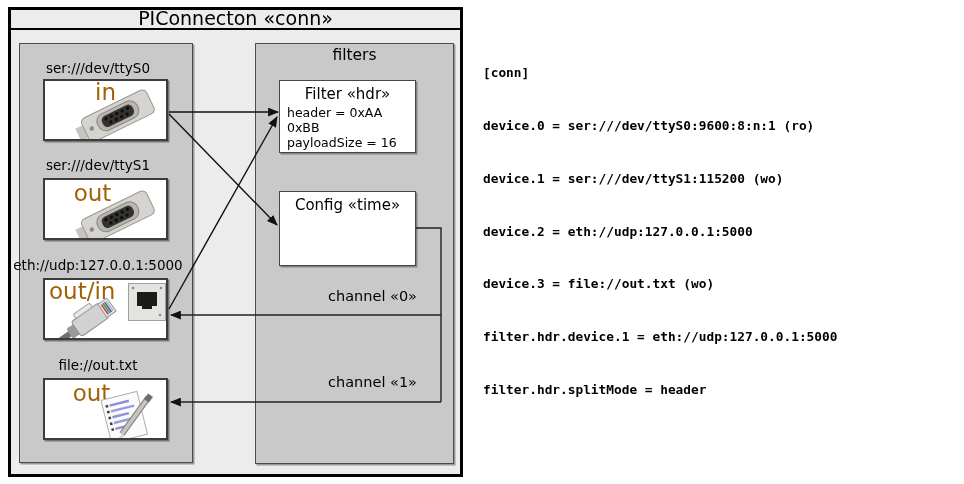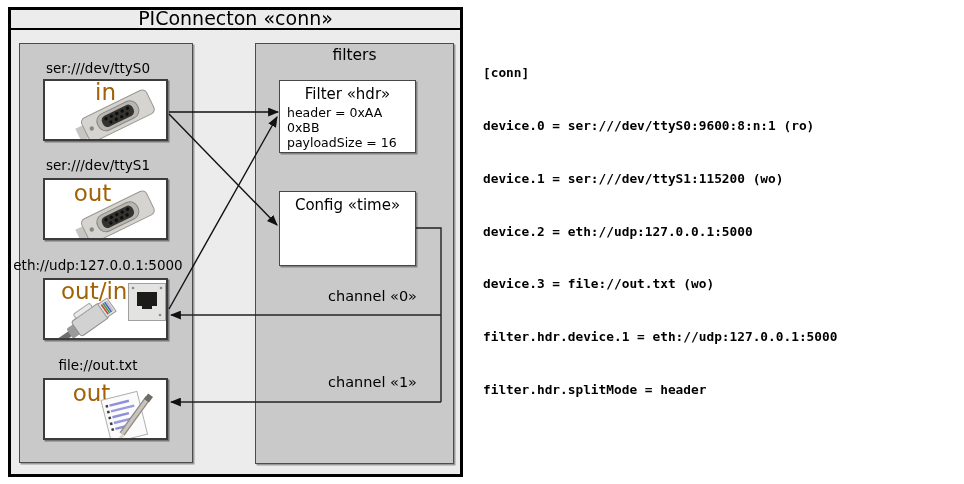--- a/index.html
+++ b/index.html
@@ -136,21 +136,21 @@
           <circle cx="45" cy="31.5" r="1.7" fill="#0e0e0e"></circle>
         <circle cx="51" cy="31.5" r="1.7" fill="#0e0e0e"></circle>
           <circle cx="57" cy="31.5" r="1.7" fill="#0e0e0e"></circle>
         <circle cx="19" cy="29" r="2.2" fill="#8a8880"></circle>
       </g>
     </svg>
   </div>
 
   <div class="dev-label" style="top:247px">eth://udp:127.0.0.1:5000</div>
   <div class="dev-box" style="top:268px">
-    <span class="port" style="text-align:left;padding-left:16px;box-sizing:border-box">out/in</span>
+    <span class="port" style="text-align:left;padding-left:4px;box-sizing:border-box">out/in</span>
     <div class="jack-panel">
       <svg width="36" height="36">
         <circle cx="4" cy="4" r="1.3" fill="#8a8a8a"></circle>
           <circle cx="32" cy="4" r="1.3" fill="#8a8a8a"></circle>
         <path d="M8,8 h20 v14 h-5 v3 h-10 v-3 h-5 z" fill="#1d1b18"></path>
         <circle cx="31" cy="31" r="1.3" fill="#8a8a8a"></circle>
       </svg>
     </div>
     <svg class="icon-abs" style="left:6px;top:16px" width="80" height="46">
       <g transform="rotate(-35 40 23)">

